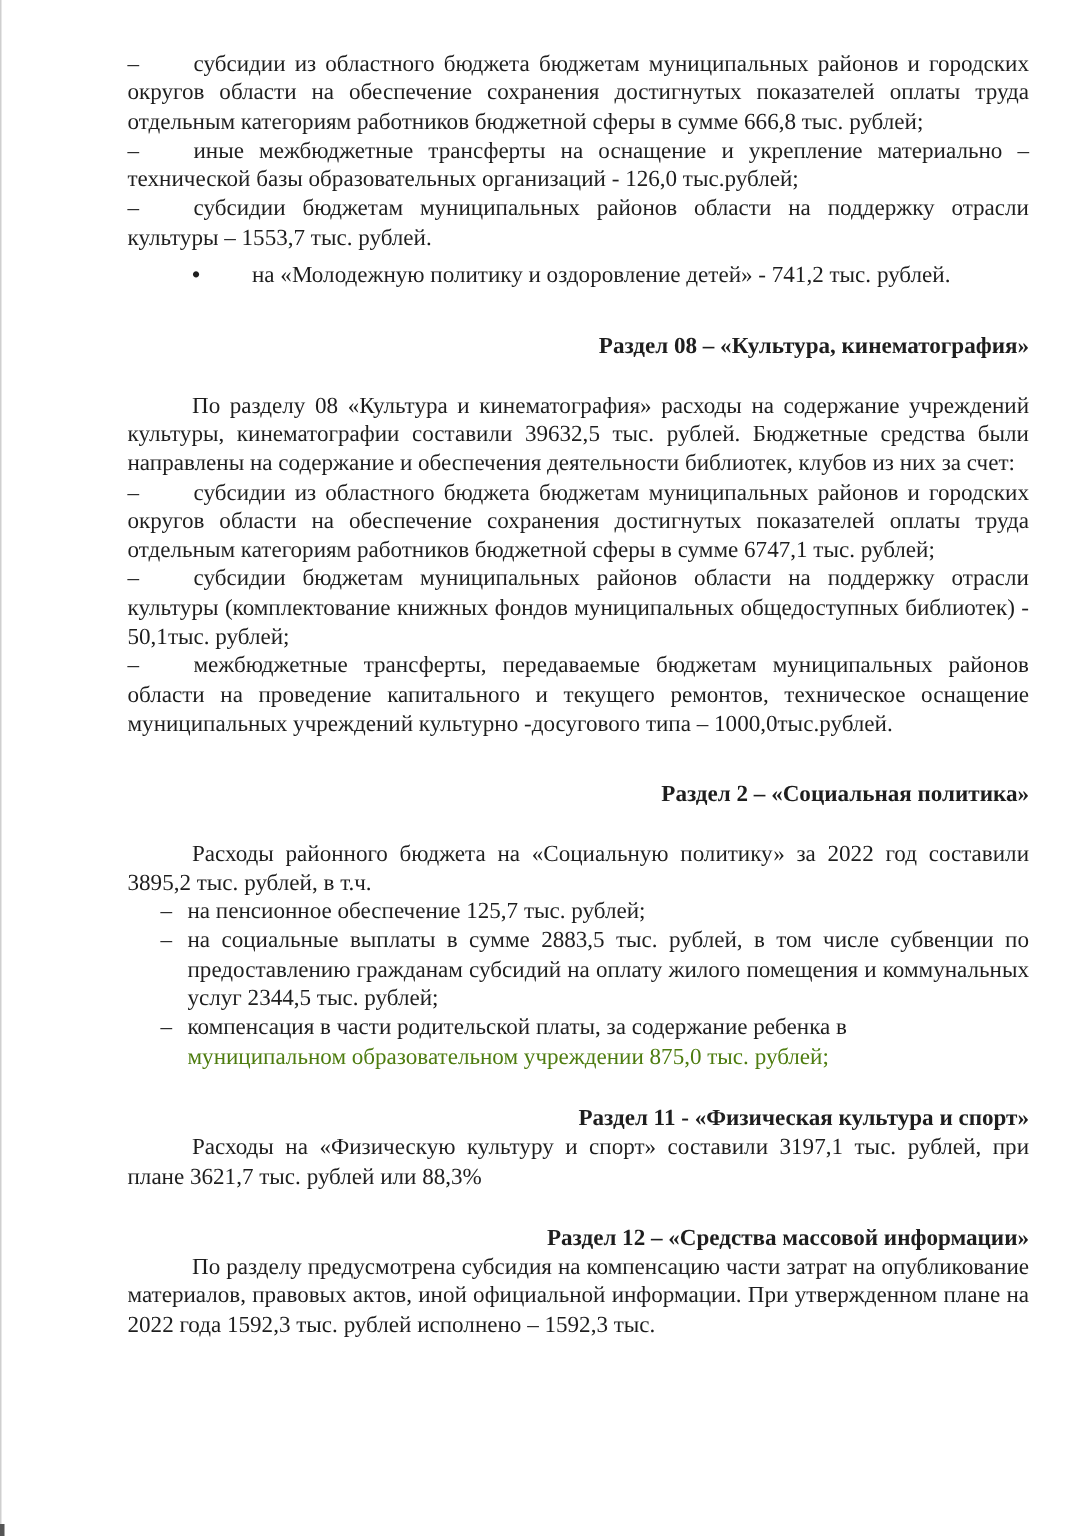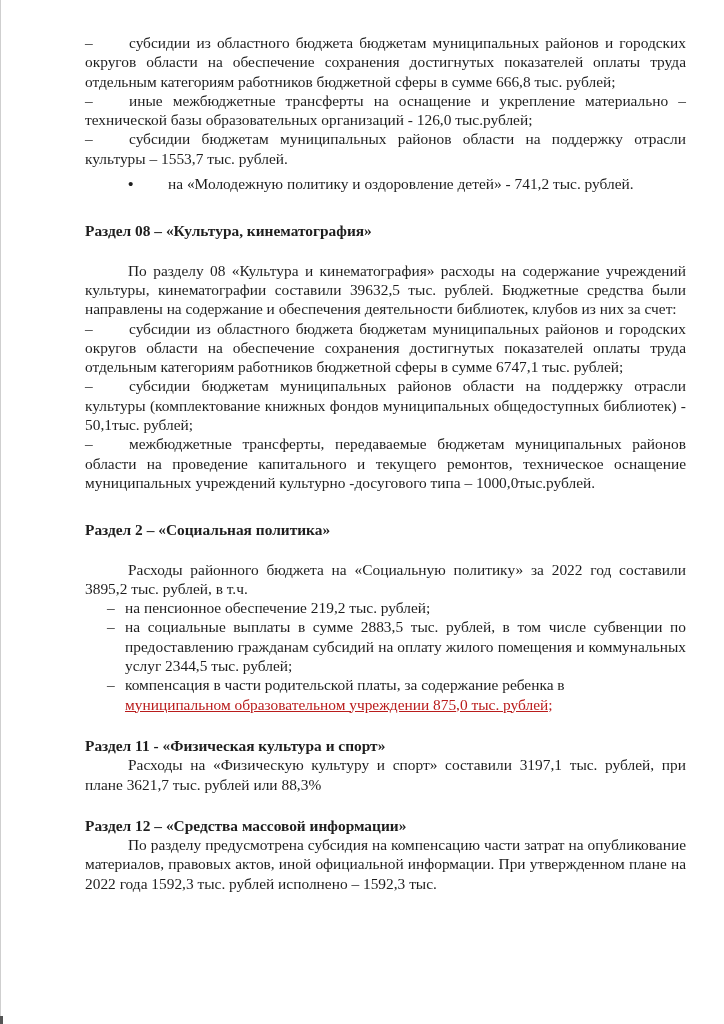--- a/index.html
+++ b/index.html
@@ -11,25 +11,25 @@
   .page { position: absolute; left: 0; top: 0; width: 724px; height: 1024px; }
   .left-edge { position: absolute; left: 0; top: 0; width: 1px; height: 1024px; background: #cfcfcf; }
   .corner-mark { position: absolute; left: 0; top: 1016px; width: 3px; height: 8px; background: #555; }
   .content { position: absolute; left: 85px; top: 33px; width: 601px; font-size: 15.4px; line-height: 19.3px; }
   p { margin: 0; text-align: justify; }
   .dash-item { display: block; text-indent: 0; font-family: Liberation Serif, serif; }
   .dash-item .dash { display: inline-block; width: 44px; }
   .bullet-line { margin: 6px 0 0 0; }
   .bullet-line .bullet { display: inline-block; width: 40px; padding-left: 43px; font-weight: bold; }
   .bold { font-weight: normal; }
-  .heading { text-align: left; font-weight: bold; margin: 0; }
+  .heading { text-align: right; font-weight: bold; margin: 0; }
   .indent { text-indent: 43px; }
   .list-indent { padding-left: 40px; position: relative; }
   .list-indent .ld { position: absolute; left: 22px; }
-  .faded { color: #b91c1c; text-decoration: underline; }
+  .faded { color: #4d7c0f; }
   .gap-section { height: 26px; }
 </style>
 </head>
 <body>
 
 <div class="page">
   <div class="left-edge"></div>
   <div class="corner-mark"></div>
 
   <div class="content">
@@ -46,21 +46,21 @@
     <p class="indent">По разделу 08 «Культура и кинематография» расходы на содержание учреждений культуры, кинематографии составили 39632,5 тыс. рублей. Бюджетные средства были направлены на содержание и обеспечения деятельности библиотек, клубов из них за счет:</p>
     <p class="dash-item"><span class="dash">–</span><span>субсидии из областного бюджета бюджетам муниципальных районов и городских округов области на обеспечение сохранения достигнутых показателей оплаты труда отдельным категориям работников бюджетной сферы в сумме 6747,1 тыс. рублей;</span></p>
     <p class="dash-item"><span class="dash">–</span><span>субсидии бюджетам муниципальных районов области на поддержку отрасли культуры (комплектование книжных фондов муниципальных общедоступных библиотек) - 50,1тыс. рублей;</span></p>
     <p class="dash-item"><span class="dash">–</span><span>межбюджетные трансферты, передаваемые бюджетам муниципальных районов области на проведение капитального и текущего ремонтов, техническое оснащение муниципальных учреждений культурно -досугового типа – 1000,0тыс.рублей.</span></p>
 
     <div class="gap-section" style="height:28px"></div>
 
     <p class="heading">Раздел 2 – «Социальная политика»</p>
     <div style="height:20px"></div>
     <p class="indent">Расходы районного бюджета на «Социальную политику» за 2022 год составили 3895,2 тыс. рублей, в т.ч.</p>
-    <p class="list-indent"><span class="ld">–</span><span>на пенсионное обеспечение 219,2 тыс. рублей;</span></p>
+    <p class="list-indent"><span class="ld">–</span><span>на пенсионное обеспечение 125,7 тыс. рублей;</span></p>
     <p class="list-indent"><span class="ld">–</span><span>на социальные выплаты в сумме 2883,5 тыс. рублей, в том числе субвенции по предоставлению гражданам субсидий на оплату жилого помещения и коммунальных услуг 2344,5 тыс. рублей;</span></p>
     <p class="list-indent"><span class="ld">–</span><span>компенсация в части родительской платы, за содержание ребенка в</span></p>
     <p class="list-indent faded">муниципальном образовательном учреждении 875,0 тыс. рублей;</p>
 
     <div class="gap-section" style="height:22px"></div>
 
     <p class="heading">Раздел 11 - «Физическая культура и спорт»</p>
     <p class="indent">Расходы на «Физическую культуру и спорт» составили 3197,1 тыс. рублей, при плане 3621,7 тыс. рублей или 88,3%</p>
 
     <div class="gap-section" style="height:22px"></div>

